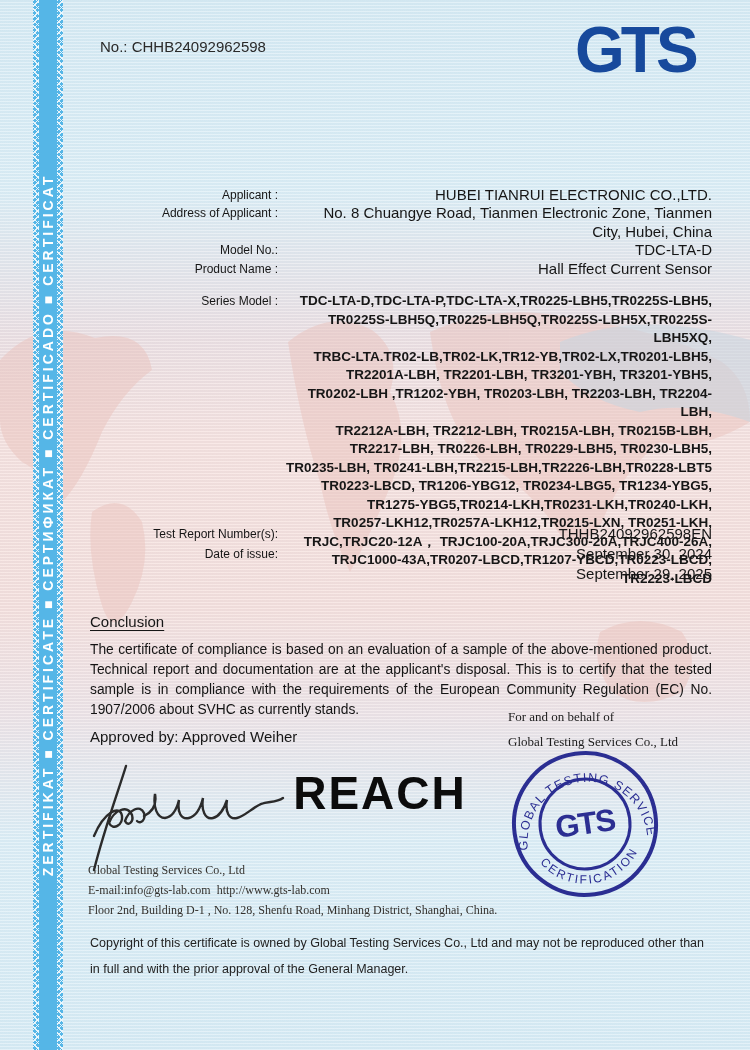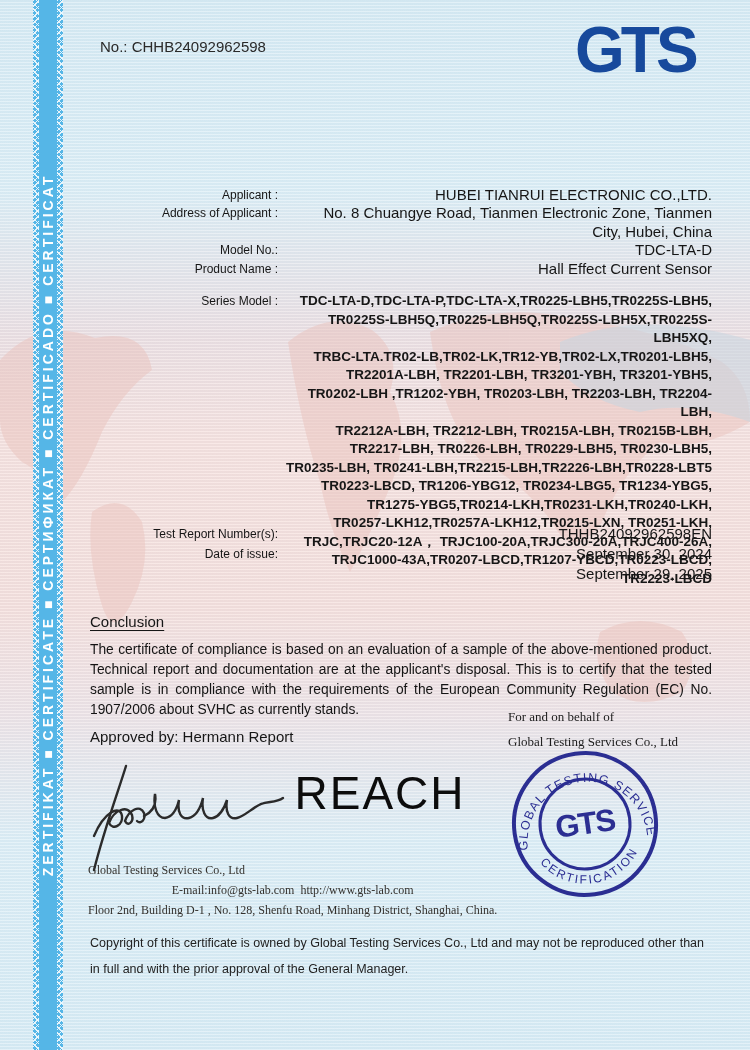--- a/index.html
+++ b/index.html
@@ -41,27 +41,27 @@
 
   .conclusion-block{position:absolute;left:90px;top:600px;width:622px;}
   .conclusion-h{font-size:15px;font-weight:normal;text-decoration:underline;
     text-underline-offset:3px;margin:13px 0 10px 0;color:#161616;}
   .conclusion-p{margin:0;font-size:13.8px;line-height:20px;text-align:justify;color:#141414;}
 
   .approved{position:absolute;left:90px;top:728px;font-size:15px;color:#161616;}
   .behalf{position:absolute;left:508px;top:704px;font-family:"Liberation Serif",serif;
     font-size:13px;line-height:25px;color:#1c1c1c;z-index:1;}
   .reach{position:absolute;left:270px;top:766px;width:220px;text-align:center;
-    font-size:46px;font-weight:400;letter-spacing:2px;color:#0c0c0c;}
+    font-size:46px;font-weight:700;letter-spacing:2px;color:#0c0c0c;}
   .signature{position:absolute;left:80px;top:760px;z-index:2;}
   .stamp{position:absolute;left:505px;top:744px;z-index:2;}
 
   .footer{position:absolute;left:88px;top:860px;font-family:"Liberation Serif",serif;
     font-size:12px;line-height:20px;color:#33302c;}
-  .footer .pre{white-space:pre;text-align:center;}
+  .footer .pre{white-space:pre;}
   .copyright{position:absolute;left:90px;top:930px;width:622px;
     font-size:12.5px;line-height:26px;color:#222;}
 </style>
 </head>
 <body>
 
 <div class="page">
   <div class="stripes"></div>
 
   <svg class="map" width="750" height="540" viewBox="0 0 750 540">
@@ -133,21 +133,21 @@
     <div class="row">
       <div class="val">September 29, 2025</div>
     </div>
   </div>
 
   <div class="conclusion-block">
     <div class="conclusion-h">Conclusion</div>
     <p class="conclusion-p">The certificate of compliance is based on an evaluation of a sample of the above-mentioned product. Technical report and documentation are at the applicant's disposal. This is to certify that the tested sample is in compliance with the requirements of the European Community Regulation (EC) No. 1907/2006 about SVHC as currently stands.</p>
   </div>
 
-  <div class="approved">Approved by: Hermann Report</div>
+  <div class="approved">Approved by: Approved Weiher</div>
 
   <div class="behalf">
     <div>For and on behalf of</div>
     <div>Global Testing Services Co., Ltd</div>
   </div>
 
   <div class="reach">REACH</div>
 
   <svg class="signature" width="210" height="118" viewBox="0 0 210 118">
     <g fill="none" stroke="#2b2b2b" stroke-width="2.4" stroke-linecap="round">

